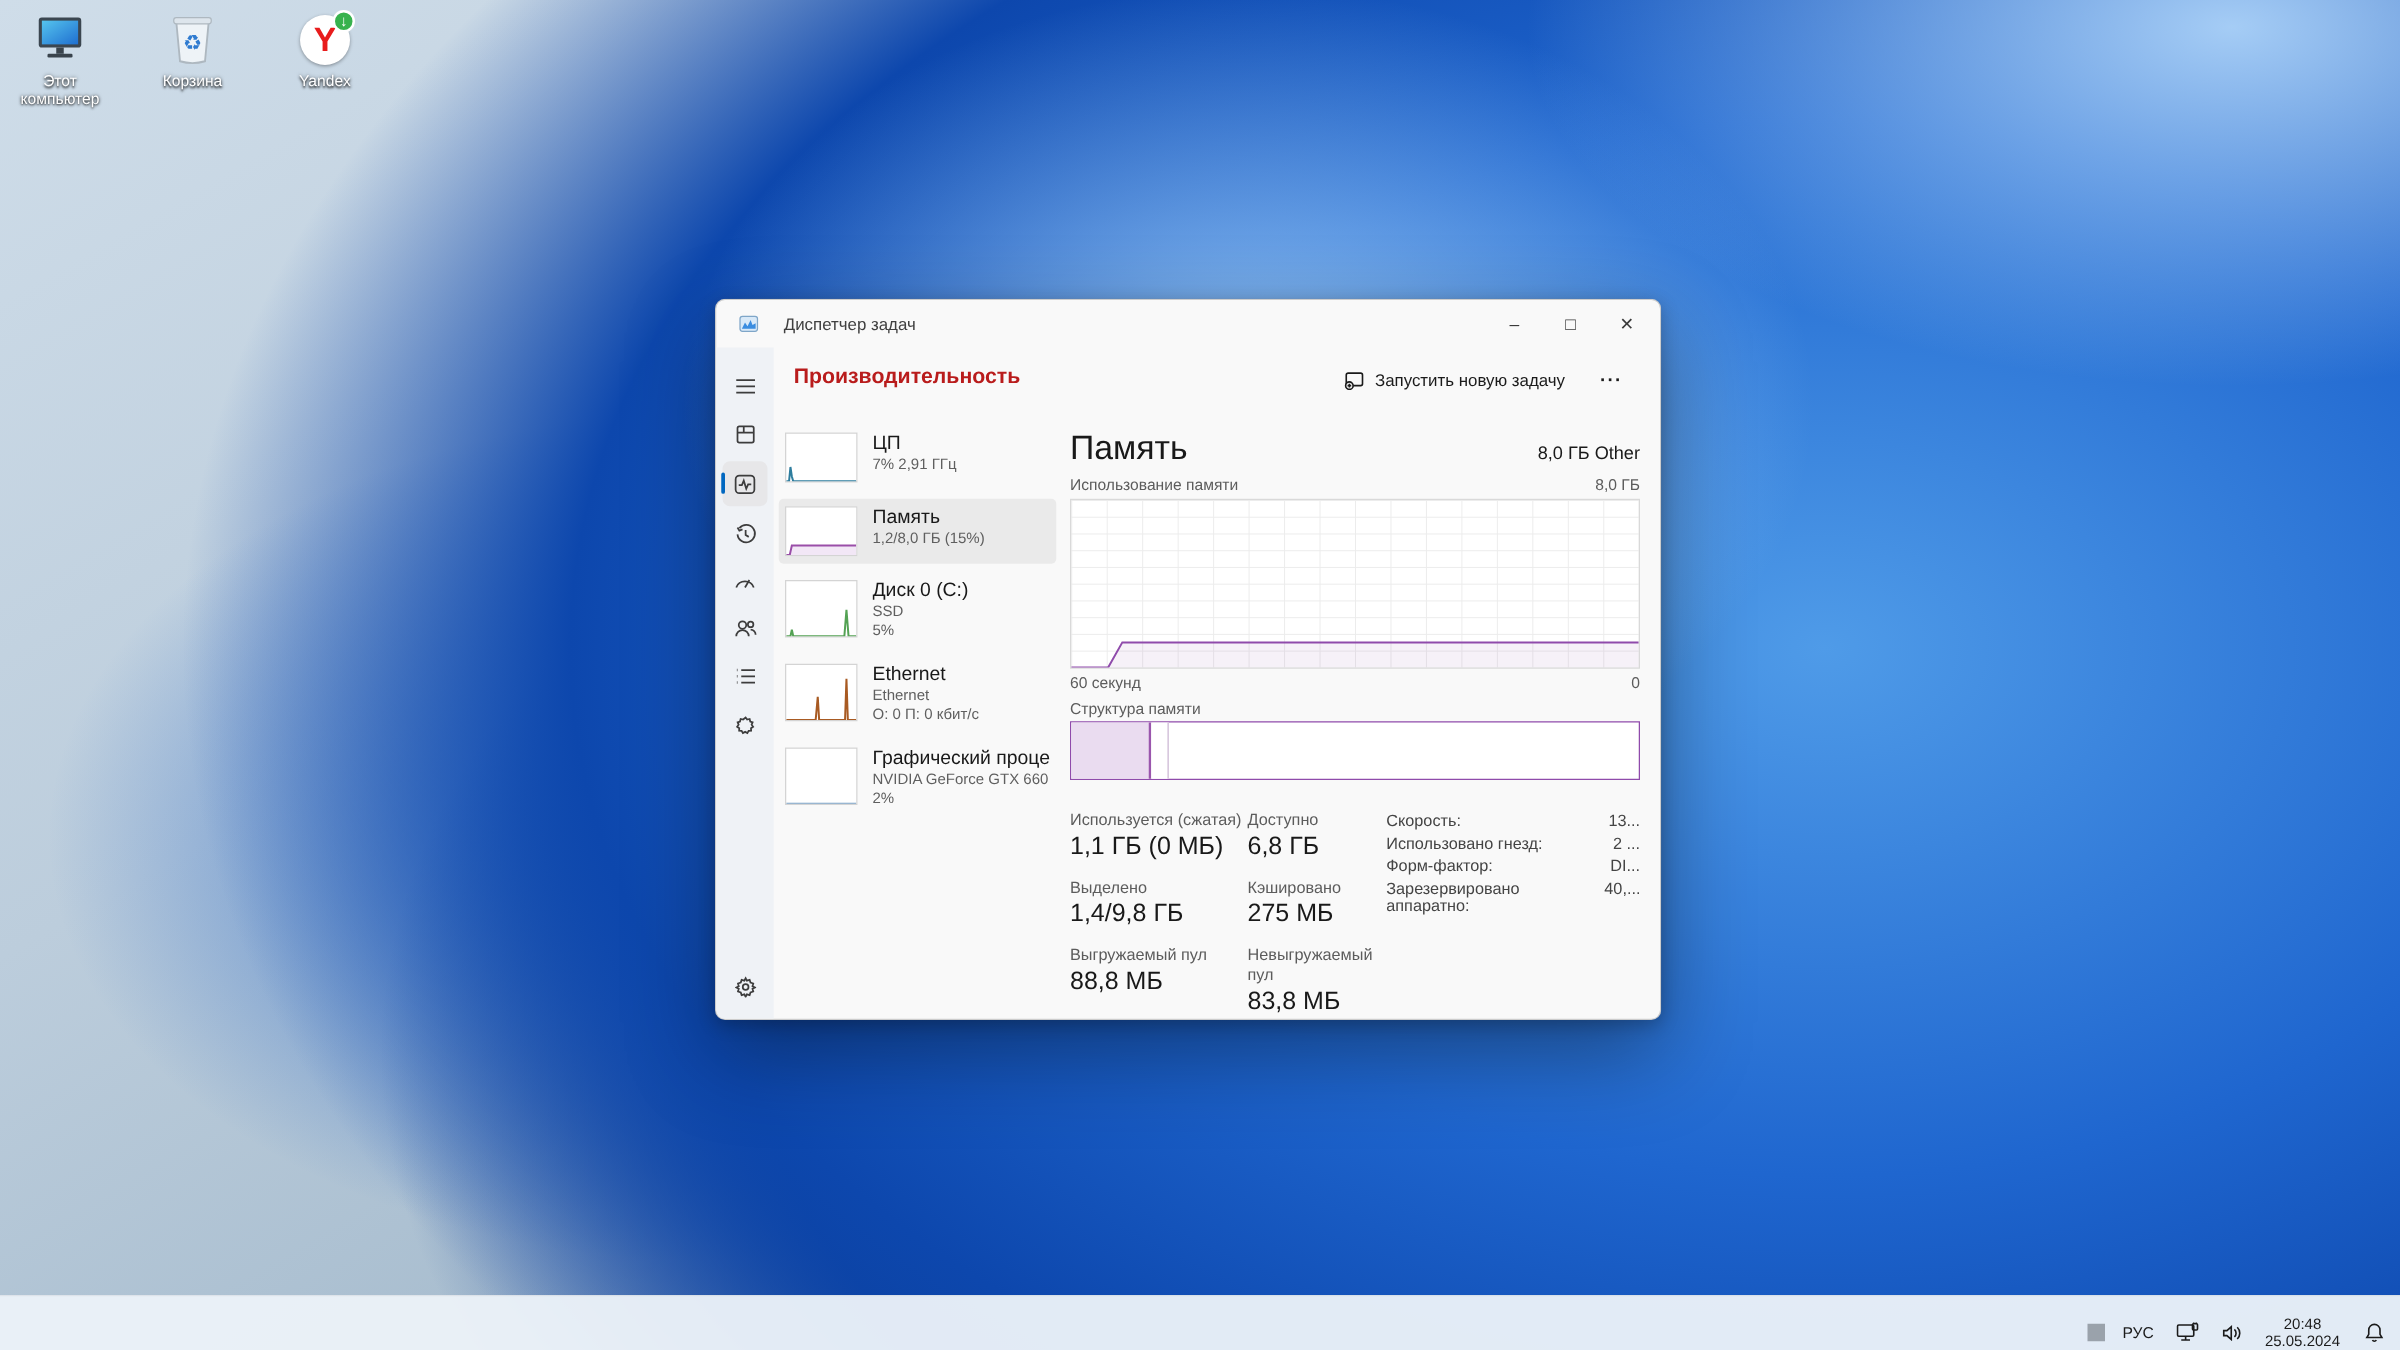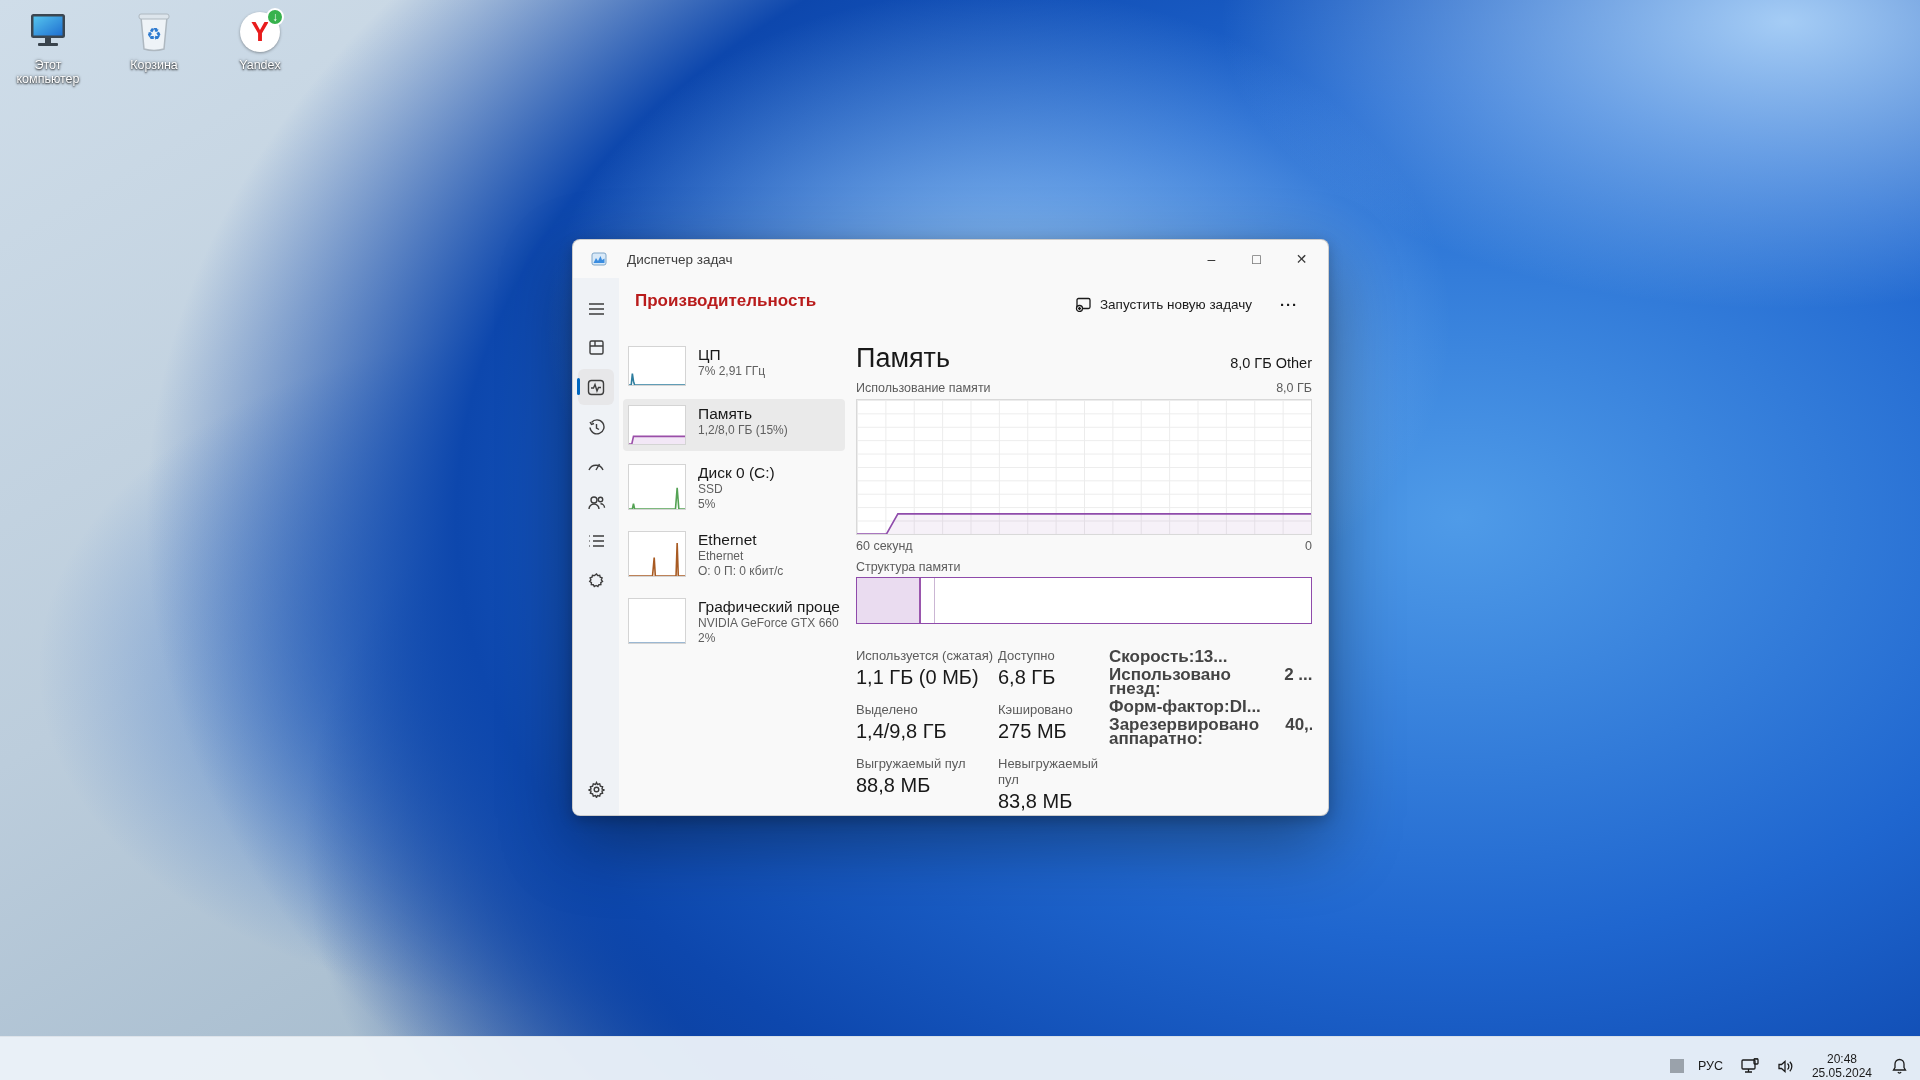--- a/index.html
+++ b/index.html
@@ -104,21 +104,21 @@
   .comp-seg1 { background:#eadcf0; border-right:2px solid #9a56ad; height:100%; }
   .comp-seg2 { background:#fff; border-right:1px solid #cbb6d4; height:100%; }
 
   .stats { position:absolute; left:283px; top:408px; width:245px; display:grid;
     grid-template-columns:142px auto; column-gap:0; row-gap:11px; }
   .stat .lb { font-size:13px; color:#5c5c5c; line-height:16px; }
   .stat .vl { font-size:20px; color:#191919; line-height:27px; white-space:nowrap; }
 
   .info-col { position:absolute; left:536px; top:410px; width:203px; display:flex;
     flex-direction:column; gap:4px; }
-  .info-row { display:flex; font-size:17px; color:#444; line-height:14px;font-weight:bold; }
+  .info-row { display:flex; justify-content:space-between; font-size:13px; color:#444; line-height:14px; }
   .info-row .iv { color:#444; white-space:nowrap; overflow:hidden; max-width:40px; text-align:right; }
 
   
   .taskbar { position:absolute; left:0; right:0; bottom:0; height:44px;
     background:rgba(235,241,248,.96); border-top:1px solid rgba(0,0,0,.05);
     display:flex; align-items:center; }
   .tb-center { position:absolute; left:50%; transform:translateX(-50%); display:flex;
     align-items:center; gap:9px; height:100%; }
   .start-btn { width:38px; height:38px; display:flex; align-items:center; justify-content:center; }
   .start-logo { display:grid; grid-template-columns:8px 8px; grid-template-rows:8px 8px; gap:1.5px; }

